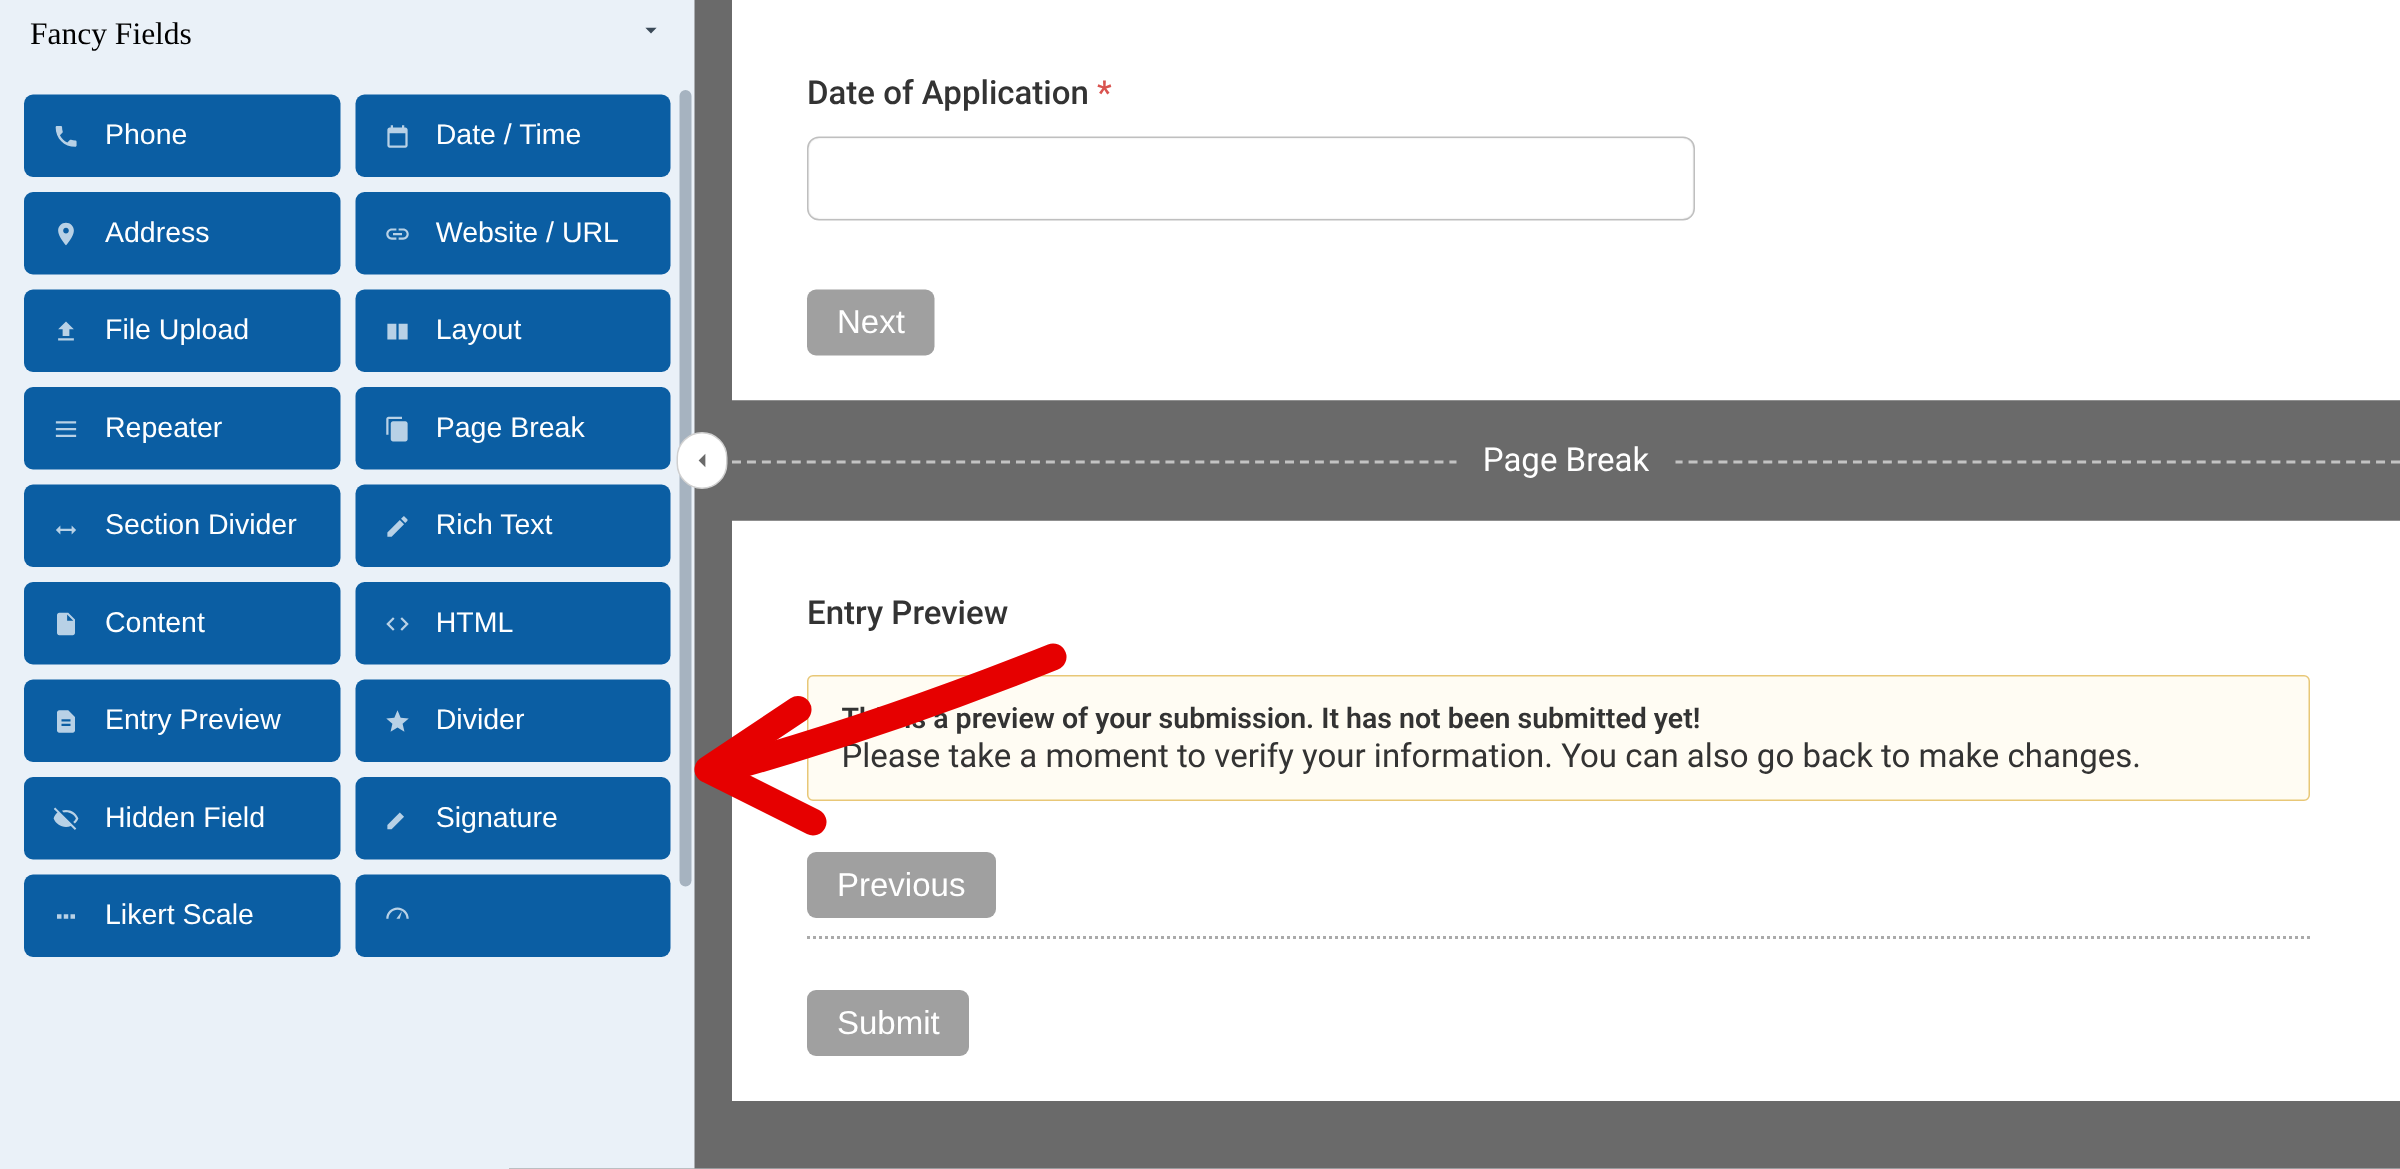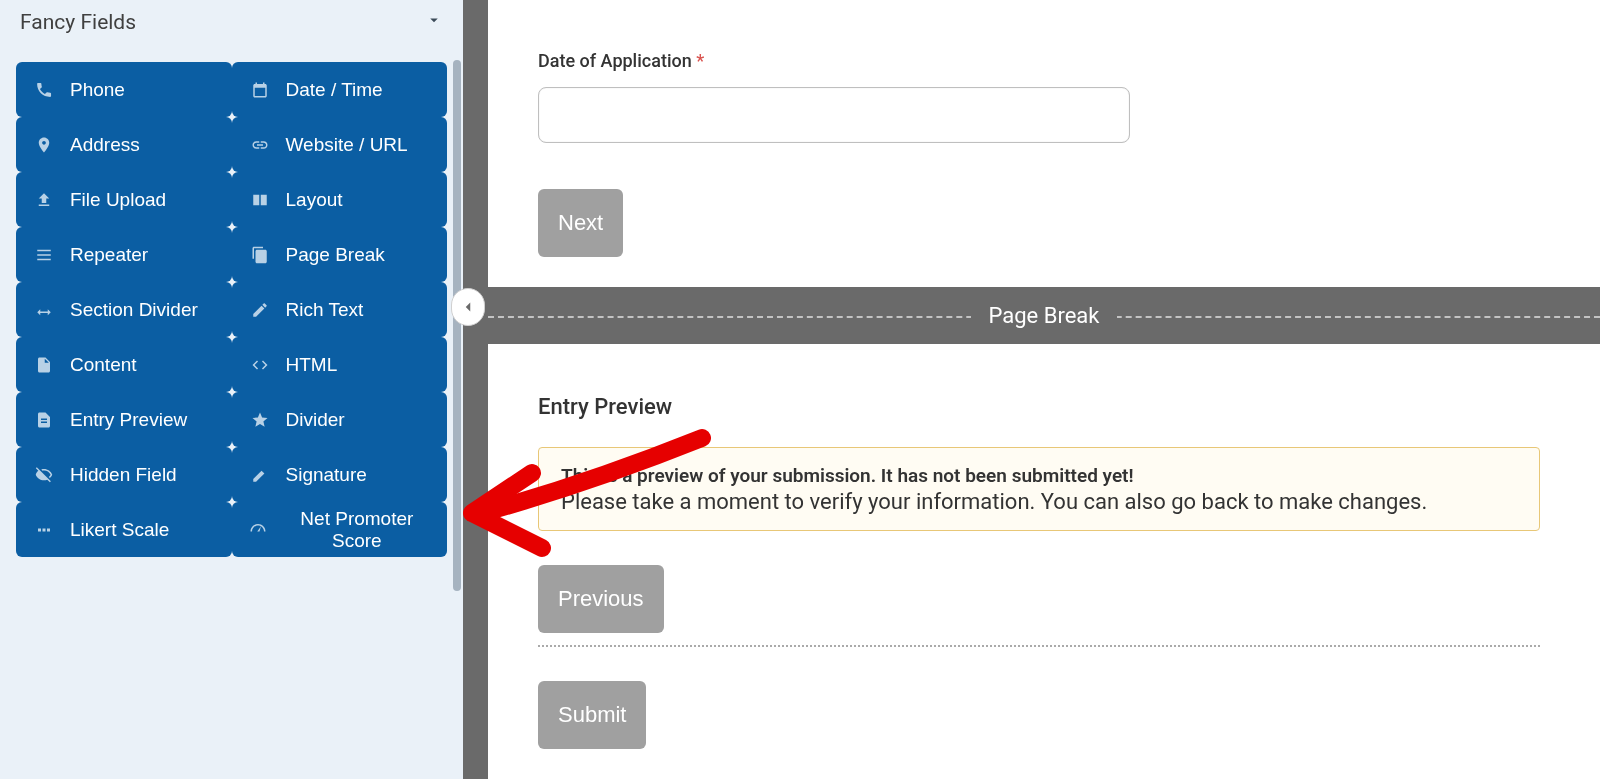--- a/index.html
+++ b/index.html
@@ -14,30 +14,32 @@
     width: 463px;
     height: 779px;
     background: #eaf1f8;
     padding: 0 16px 0 16px;
     position: relative;
     overflow: hidden;
   }
   .section-header {
     display: flex; justify-content: space-between; align-items: center;
     padding: 10px 4px 10px 4px;
-    color: #404040;
+    color: #000000;
     font-size: 21px;
     font-weight: 400;
+    font-family: Liberation Serif, serif;
   }
   .chevron {
     color: #3b4a58; font-size: 16px;
   }
   .field-grid {
     display: grid;
     grid-template-columns: 1fr 1fr;
+    gap: 10px;
     margin-top: 18px;
   }
   .field-btn {
     background: #0b5ea3;
     color: #fff;
     border: none;
     border-radius: 6px;
     height: 55px;
     display: flex; align-items: center;
     padding: 0 16px;
@@ -83,41 +85,41 @@
     display: flex; flex-direction: column;
     overflow: hidden;
   }
   .page {
     background: #fff;
     padding: 0 0 30px 50px;
   }
   .page.top { padding-top: 0; }
   .form-row { margin-top: 36px; }
   .label {
-    font-size: 18px; color: #333; font-weight: 500;
+    font-size: 22px; color: #333; font-weight: 500;
     margin-bottom: 16px;
     display: block;
   }
   .req { color: #d9534f; }
   .text-input {
     border: 1px solid #bfbfbf;
     border-radius: 8px;
     height: 56px;
     background: #fff;
     width: 592px;
     display: block;
     padding: 0 12px;
     box-shadow: inset 0 0 1px #ccc;
   }
   .btn {
     background: #a0a0a0;
     color: #fff;
     border: none;
     padding: 0 20px;
-    height: 68px;
+    height: 44px;
     font-size: 22px;
     border-radius: 6px;
     margin-top: 46px;
     cursor: pointer;
   }
   .pgbreak {
     height: 80px;
     background: #6a6a6a;
     position: relative;
     display: flex; align-items: center; justify-content: center;
@@ -310,21 +312,20 @@
           </svg>
         </span>
         <span>Likert Scale</span>
       </button>
       <button class="field-btn">
         <span class="ico">
           <svg class="ico-svg" viewBox="0 0 24 24">
             <path d="M12 4C6.48 4 2 8.48 2 14h2c0-4.42 3.58-8 8-8s8 3.58 8 8h2c0-5.52-4.48-10-10-10zm-1 10l5-7-2 7h-3z"></path>
           </svg>
         </span>
-        <span>Net Promoter Score</span>
       </button>
     </div>
   <div class="scroll-gutter">
     <div class="scroll-thumb"></div>
   </div>
 </div>
 
 <div class="divider-v">
   <div class="collapse-handle">
     <svg class="ico-svg" viewBox="0 0 24 24">

